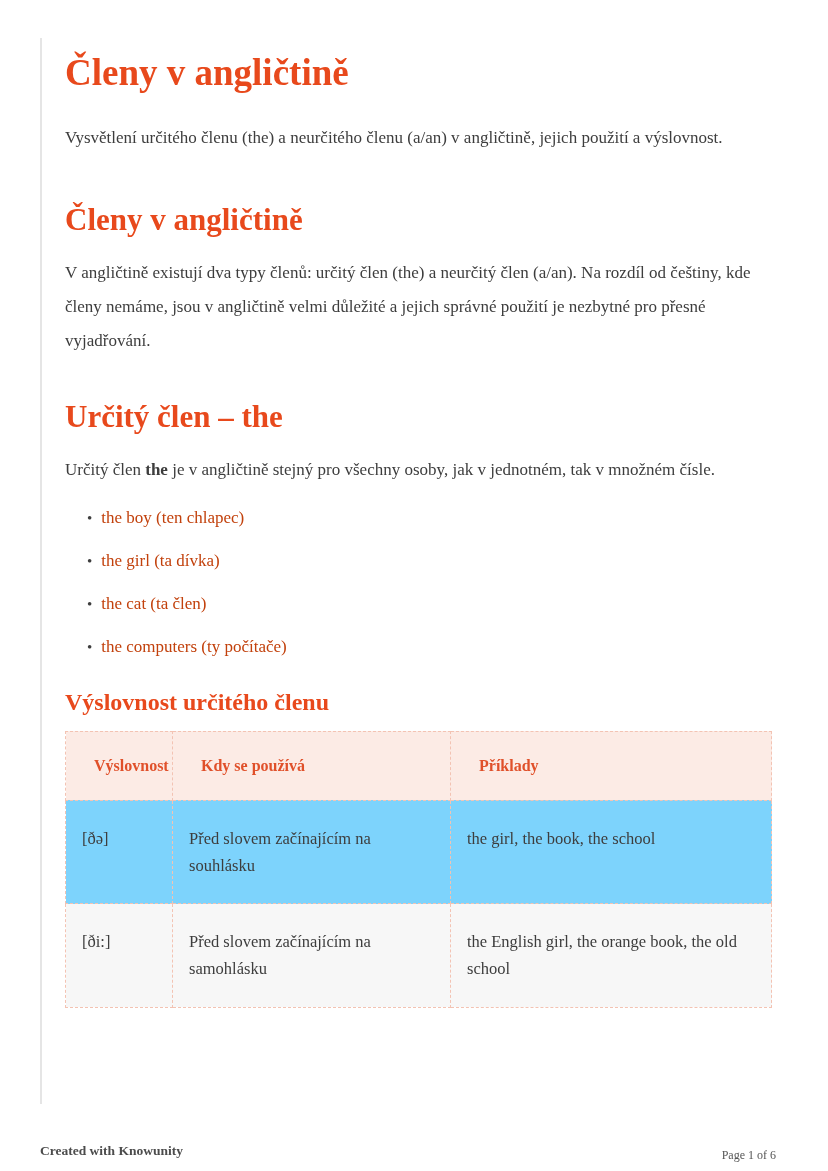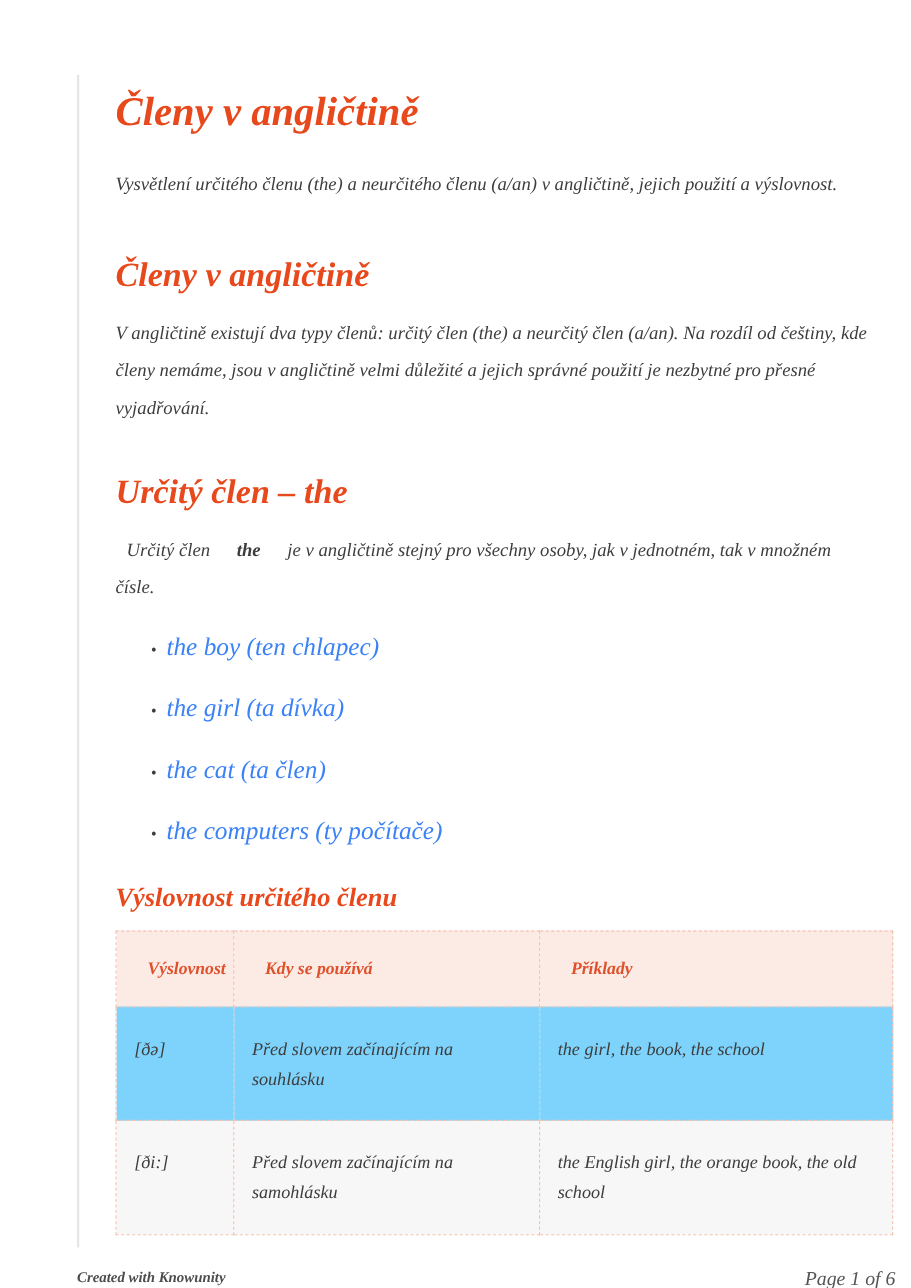--- a/index.html
+++ b/index.html
@@ -1,15 +1,15 @@
 <!DOCTYPE html>
 <html><head>
 <meta charset="utf-8">
 <style>
-  * { margin: 10px; padding: 0; box-sizing: border-box; font-style: italic; }
+  * { margin: 0; padding: 0; box-sizing: border-box; }
   html, body { width: 828px; height: 1171px; }
   body {
     background: #ffffff;
     font-family: "Liberation Serif", "DejaVu Serif", serif;
     color: #3d3d3d;
     position: relative;
     overflow: hidden;
   }
   .page-edge {
     position: absolute;
@@ -49,24 +49,24 @@
     line-height: 1.2;
     color: #e8491c;
     font-weight: bold;
   }
   ul.example-list {
     list-style: none;
     margin-top: 14px;
     padding-left: 22px;
   }
   ul.example-list li {
-    font-size: 23px;
+    font-size: 17px;
     line-height: 2.0;
     margin-bottom: 9px;
-    color: #3b82f6;
+    color: #c2410c;
   }
   ul.example-list li::before {
     content: "\2022";
     margin-right: 9px;
     font-size: 15px;
     color: #3d3d3d;
   }
   strong { font-weight: bold; }
   table.pron-table {
     margin-top: 14px;
@@ -99,22 +99,22 @@
   .col-3 { width: 321px; }
   .footer-left {
     position: absolute;
     left: 40px; bottom: 12px;
     font-size: 13.5px;
     font-weight: bold;
     color: #4c4c4c;
   }
   .footer-right {
     position: absolute;
-    right: 24px; bottom: 8px;
-    font-size: 18px;
+    right: 52px; bottom: 8px;
+    font-size: 12px;
     color: #555555;
   }
 </style>
 </head>
 <body>
 
 <div class="page-edge"></div>
 
 <div class="content">
 

